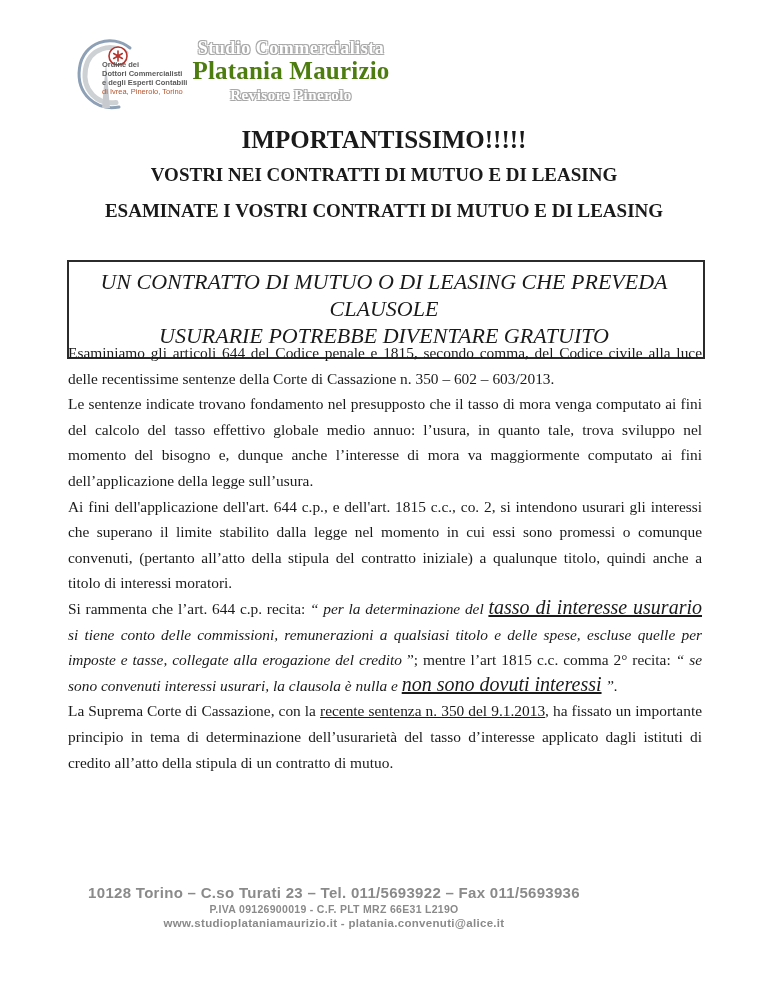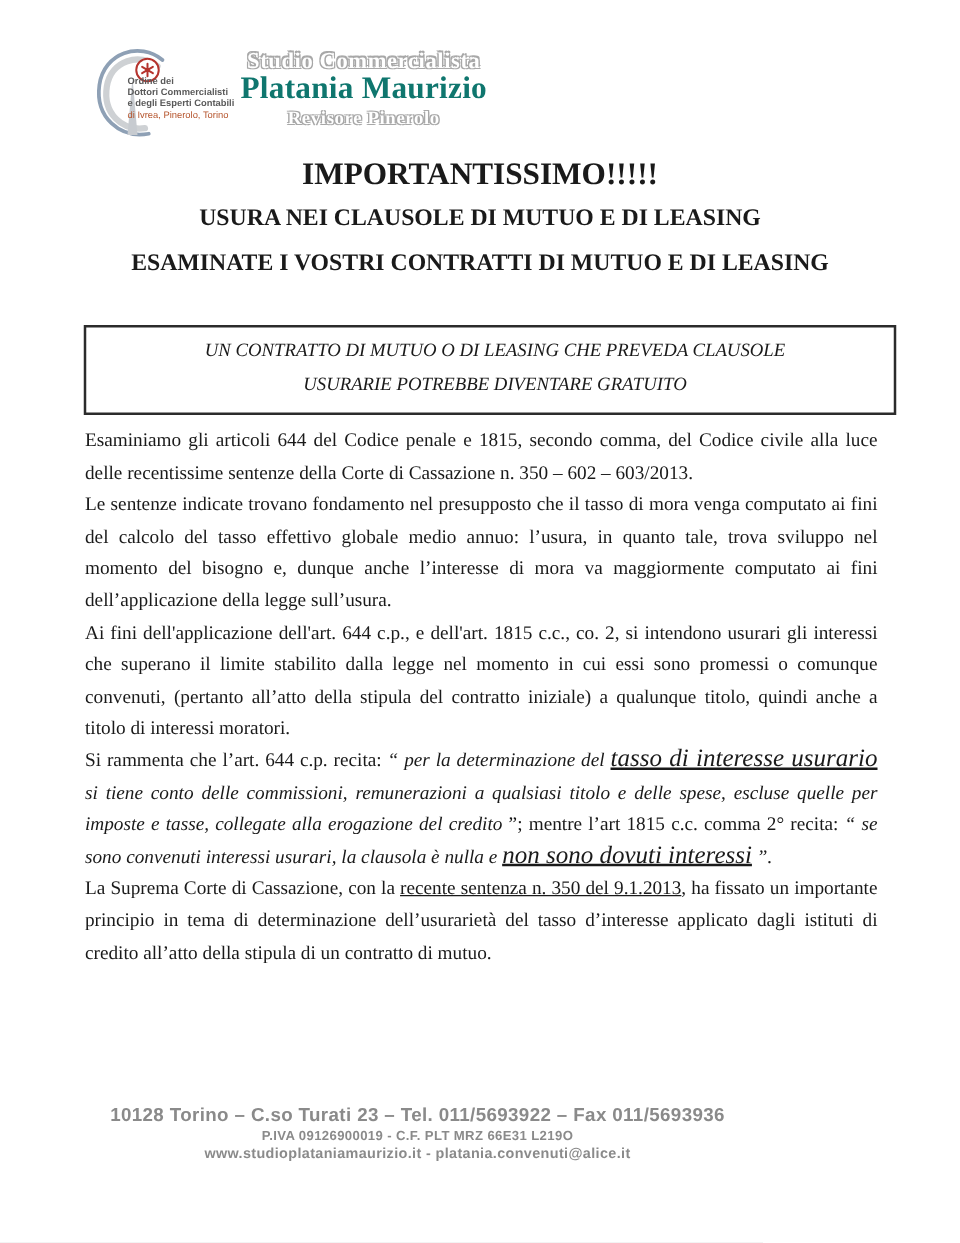--- a/index.html
+++ b/index.html
@@ -25,36 +25,36 @@
   .studio-block{
     position:absolute;top:2px;left:106px;width:222px;
     text-align:center;font-family:Liberation Serif, serif;font-weight:700;
   }
   .outline-text{
     color:#ffffff;
     text-shadow:-1px -1px 0 #a8a8a8,1px -1px 0 #a8a8a8,-1px 1px 0 #a8a8a8,1px 1px 0 #a8a8a8;
     letter-spacing:0.5px;
   }
   .studio-top{font-size:18px;line-height:20px;}
-  .studio-name{font-size:25px;line-height:26px;color:#0f766e;letter-spacing:0.2px;}
+  .studio-name{font-size:25px;line-height:26px;color:#4d7c0f;letter-spacing:0.2px;}
   .studio-bottom{font-size:15px;line-height:19px;margin-top:2px;}
 
   
   .titles{position:absolute;top:126px;left:0;width:768px;text-align:center;}
   .title-main{font-size:25px;font-weight:700;margin:0 0 10px 0;}
   .title-sub{font-size:19px;font-weight:700;margin:0 0 14px 0;}
 
   
   .notice-box{
     position:absolute;top:260px;left:67px;width:630px;
     border:2px solid #2b2b2b;
     text-align:center;
     font-style:italic;
-    font-size:15px;line-height:27px;
-    padding:6px 4px 8px 12px;
+    font-size:22px;line-height:27px;
+    padding:6px 4px 8px 0;
   }
 
   
   .body-text{
     position:absolute;top:340px;left:68px;width:634px;
     font-size:15.4px;line-height:25.6px;
     text-align:justify;
   }
   .body-text p{margin:0;}
   .it{font-style:italic;}
@@ -102,21 +102,21 @@
     </div>
     <div class="studio-block">
       <div class="studio-top outline-text">Studio Commercialista</div>
       <div class="studio-name">Platania Maurizio</div>
       <div class="studio-bottom outline-text">Revisore Pinerolo</div>
     </div>
   </div>
 
   <div class="titles">
     <div class="title-main">IMPORTANTISSIMO!!!!!</div>
-    <div class="title-sub">USURA NEI CLAUSOLE DI MUTUO E DI LEASING</div>
+    <div class="title-sub">VOSTRI NEI CONTRATTI DI MUTUO E DI LEASING</div>
     <div class="title-sub">ESAMINATE I VOSTRI CONTRATTI DI MUTUO E DI LEASING</div>
   </div>
 
   <div class="notice-box">
     <div>UN CONTRATTO DI MUTUO O DI LEASING CHE PREVEDA CLAUSOLE</div>
     <div>USURARIE POTREBBE DIVENTARE GRATUITO</div>
   </div>
 
   <div class="body-text">
     <p>Esaminiamo gli articoli 644 del Codice penale e 1815, secondo comma, del Codice civile alla luce delle recentissime sentenze della Corte di Cassazione n. 350 – 602 – 603/2013.</p>

